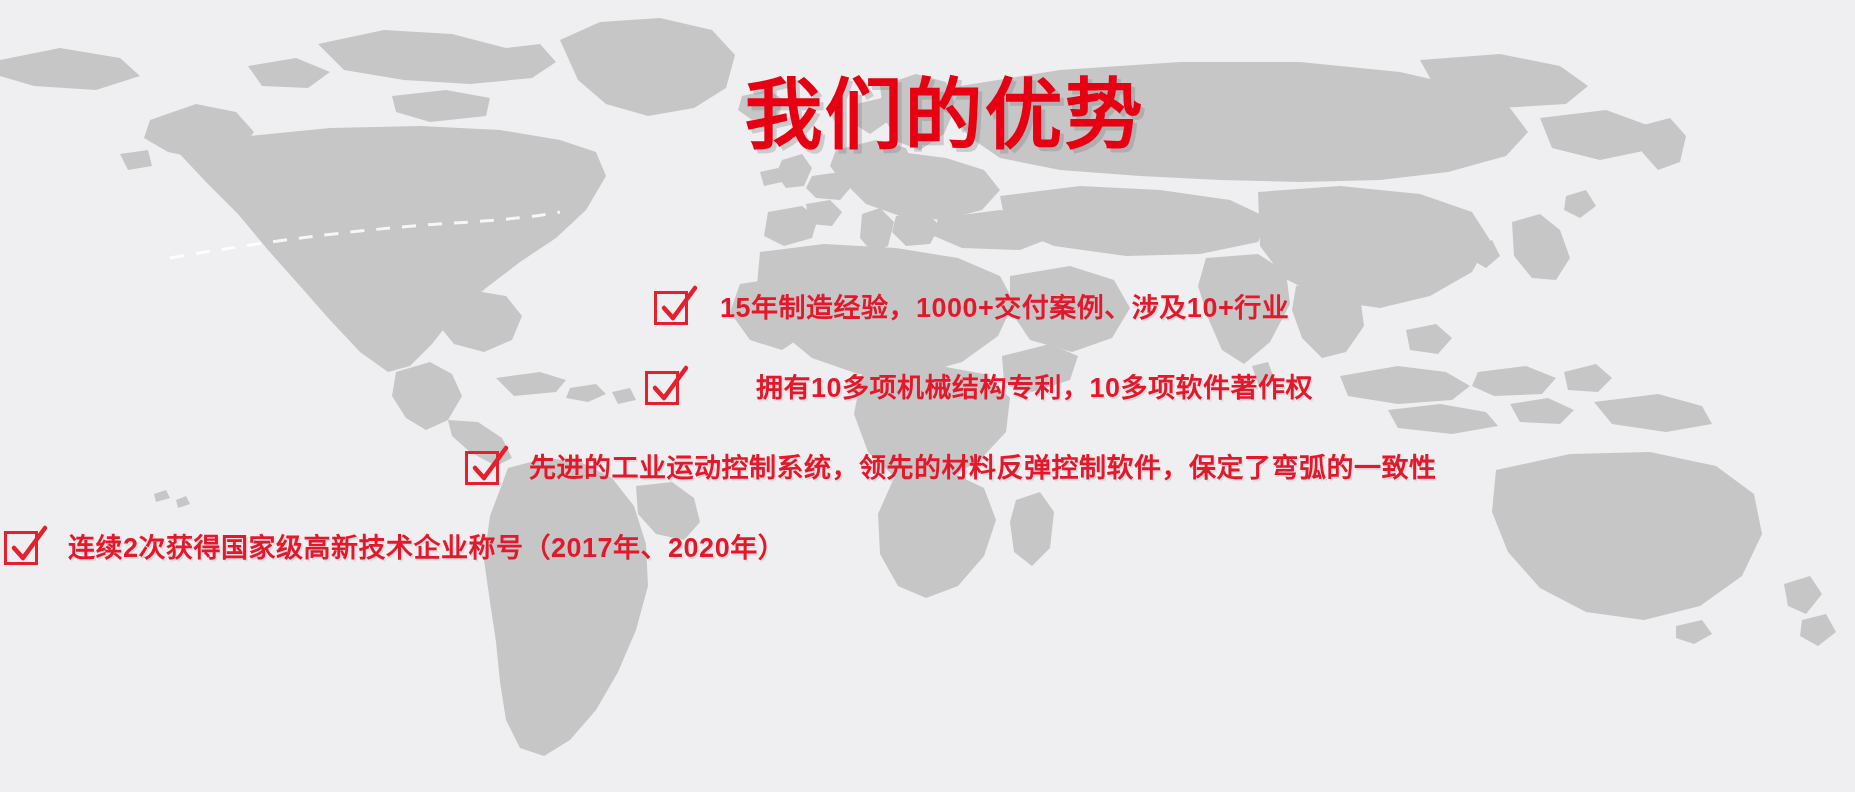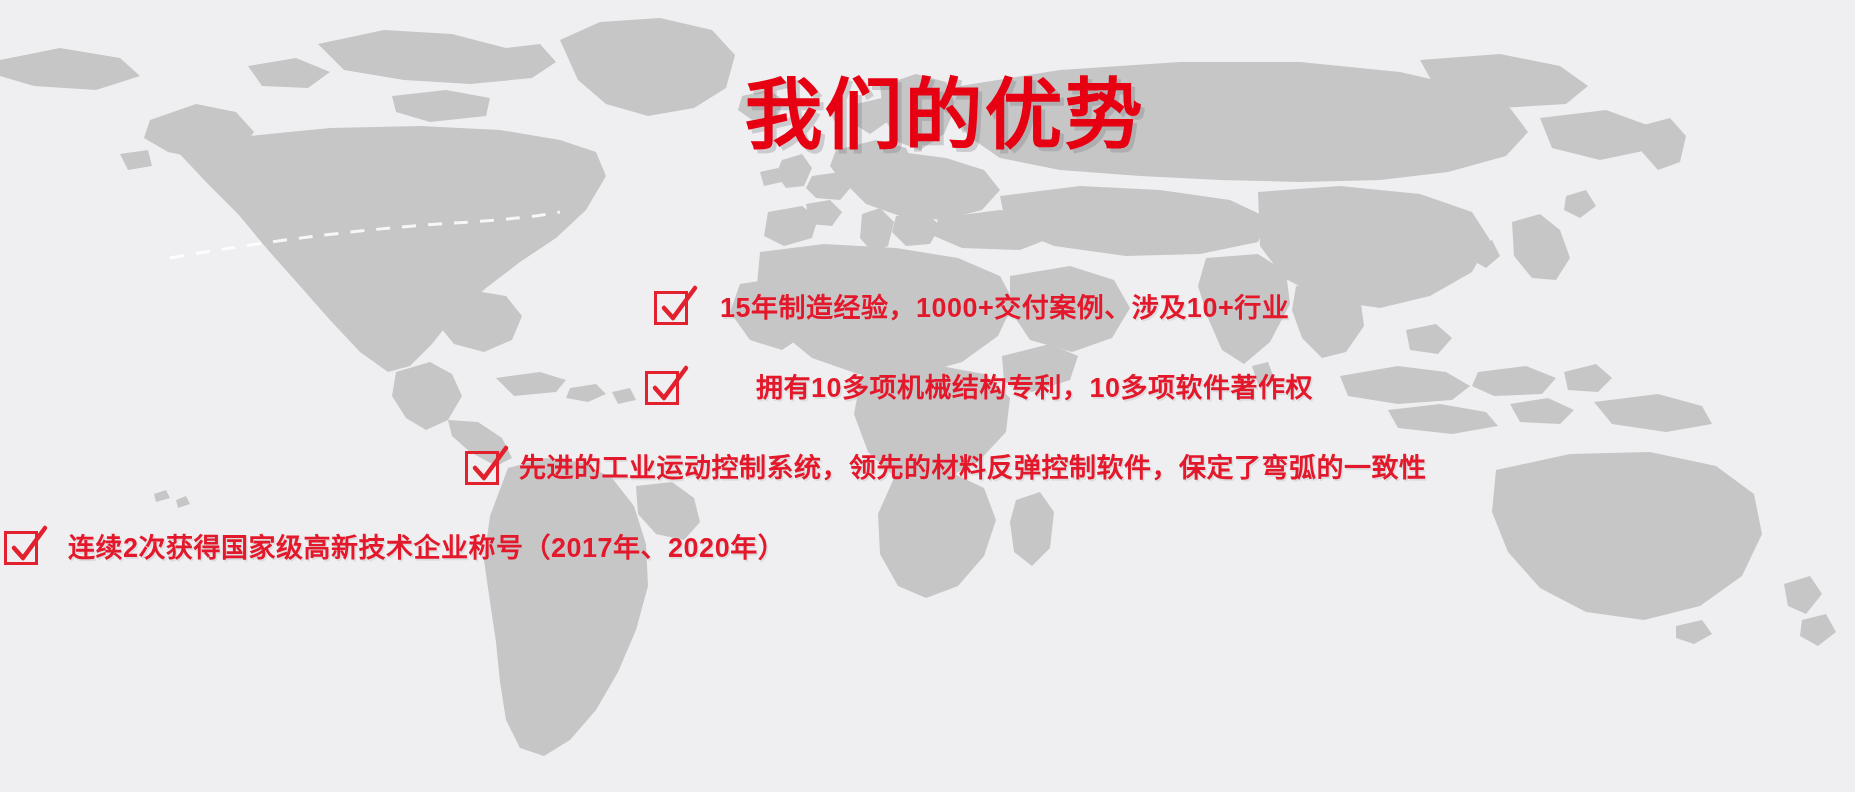--- a/index.html
+++ b/index.html
@@ -101,21 +101,21 @@
 
   
   .row-1 { padding-left: 650px; }
   .row-2 { padding-left: 641px; gap: 41px; }
   .row-3 { padding-left: 461px; }
   .row-4 { padding-left: 601px; }
   .row-5 { }
 
   .row-1 .bullet-text { margin-left: 12px; }
   .row-2 .bullet-text { margin-left: 16px; }
-  .row-3 .bullet-text { }
+  .row-3 .bullet-text { margin-left: 10px; }
   .row-4 .bullet-text { margin-left: 16px; }
   .row-5 .bullet-text { margin-left: 10px; }
 </style>
 </head>
 <body>
 
 <div class="banner">
 
   <div class="map-layer">
     <svg viewBox="0 0 1855 792" preserveAspectRatio="xMidYMid slice" aria-hidden="true">

